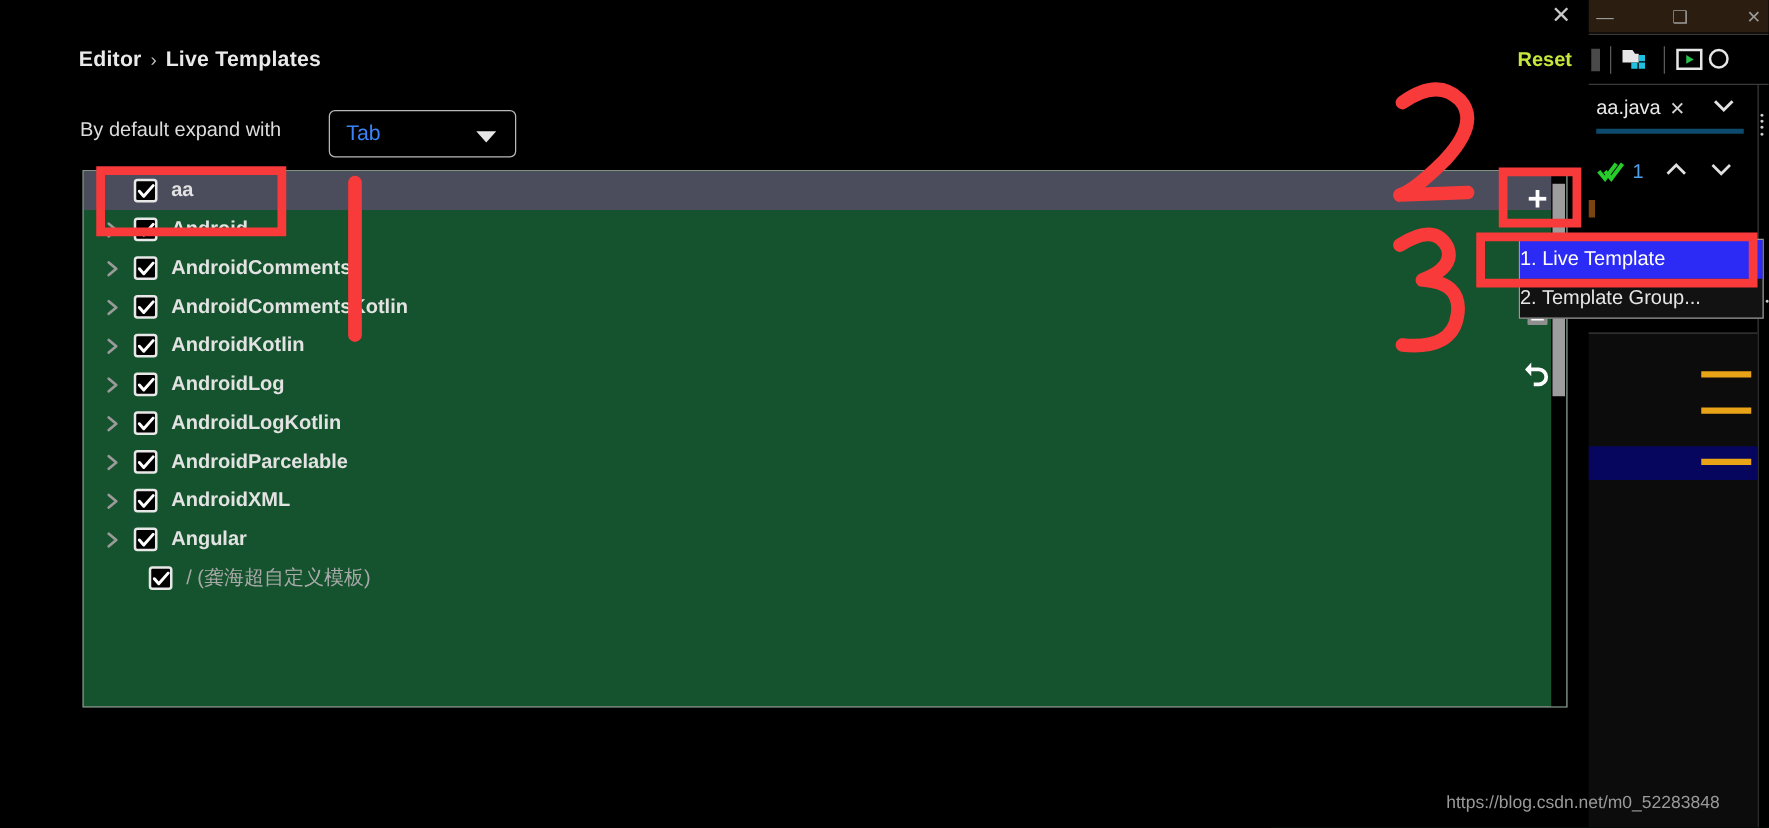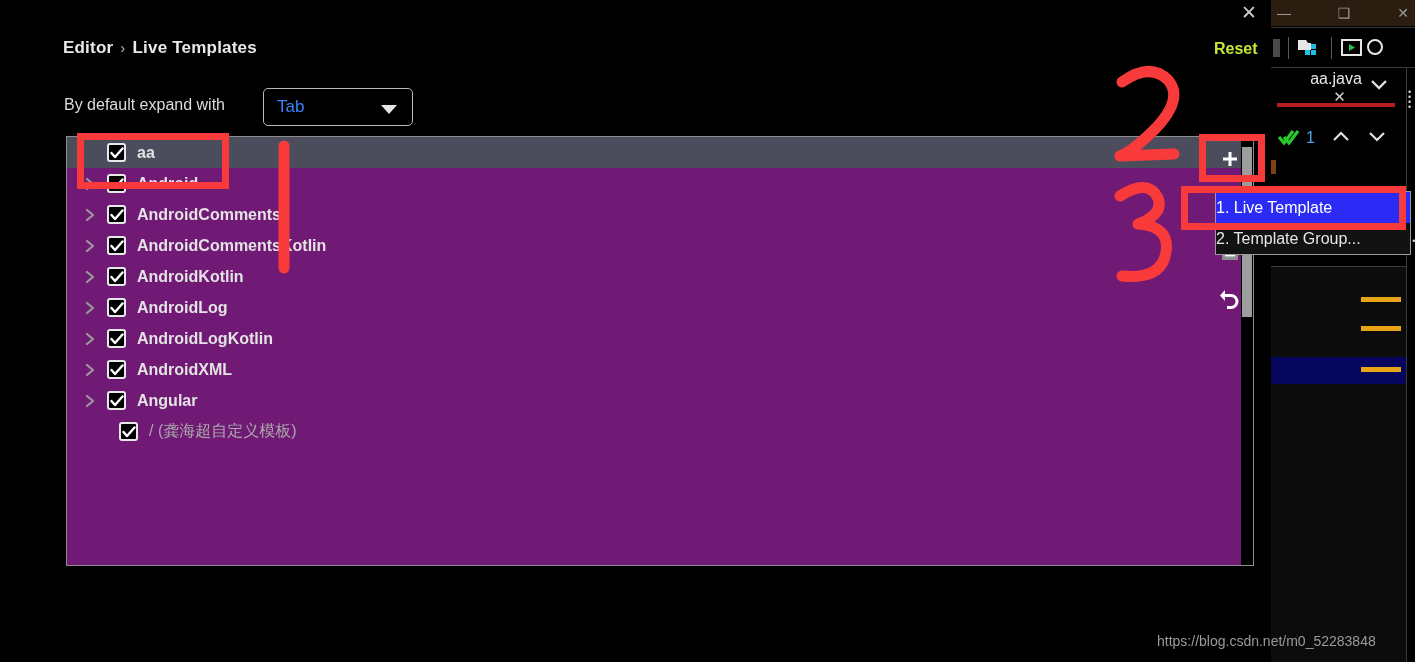--- a/index.html
+++ b/index.html
@@ -57,21 +57,21 @@
     border-left: 8px solid transparent;
     border-right: 8px solid transparent;
     border-top: 9px solid #e6e6e6;
   }
 
   
   .tree-panel {
     position: absolute; left: 66px; top: 136px;
     width: 1188px; height: 430px;
     border: 1px solid #8d8d8d;
-    background: #701a75;
+    background: #14532d;
     overflow: hidden;
   }
   .tree-list { position: absolute; left: 0; top: 0; width: 1186px; }
   .tree-row {
     position: relative;
     height: 31px;
     display: flex; align-items: center;
     padding-left: 12px;
   }
   .tree-row.selected { background: #4b4d5c; }
@@ -161,22 +161,21 @@
     display: flex; align-items: center;
     border-top: 1px solid #3a3a3a;
     border-bottom: 1px solid #3a3a3a;
   }
   .ide-toolbar .divider { width: 1px; height: 22px; background: #5a5a5a; margin: 0 8px; }
   .ide-toolbar .nub { width: 7px; height: 18px; background: #4a4a4a; margin-left: 2px; }
 
   .ide-tab {
     position: absolute; left: 6px; top: 70px; width: 118px; height: 37px;
     display: flex; align-items: center;
-    border-bottom: 4px solid #b91c1c;
-    flex-direction: column;
+    border-bottom: 4px solid #0c4a6e;
   }
   .ide-tab .name { font-size: 16px; color: #e8e8e8; white-space: nowrap; }
   .ide-tab .x { margin-left: 7px; color: #d2d2d2; font-size: 15px; }
   .ide-tab-chev { position: absolute; left: 97px; top: 78px; color: #e0e0e0; }
 
   .ide-status {
     position: absolute; left: 6px; top: 120px; width: 120px; height: 36px;
     display: flex; align-items: center;
   }
   .ide-status .num { color: #4f9fe8; font-size: 16px; margin-left: 5px; }
@@ -336,20 +335,33 @@
               <svg width="12" height="14" viewBox="0 0 12 14">
                 <path d="M3 2 L9 7 L3 12" fill="none" stroke="#9a9a9a" stroke-width="2.2" stroke-linecap="round" stroke-linejoin="round"></path>
               </svg>
             </span>
             <span class="cb">
               <svg width="14" height="12" viewBox="0 0 14 12">
                 <path d="M1.5 6 L5 10 L12.5 1.5" fill="none" stroke="#ffffff" stroke-width="2.4" stroke-linecap="round" stroke-linejoin="round"></path>
               </svg>
             </span>
             <span class="tree-label">AndroidLogKotlin</span>
+          </div>
+          <div class="tree-row">
+            <span class="chev">
+              <svg width="12" height="14" viewBox="0 0 12 14">
+                <path d="M3 2 L9 7 L3 12" fill="none" stroke="#9a9a9a" stroke-width="2.2" stroke-linecap="round" stroke-linejoin="round"></path>
+              </svg>
+            </span>
+            <span class="cb">
+              <svg width="14" height="12" viewBox="0 0 14 12">
+                <path d="M1.5 6 L5 10 L12.5 1.5" fill="none" stroke="#ffffff" stroke-width="2.4" stroke-linecap="round" stroke-linejoin="round"></path>
+              </svg>
+            </span>
+            <span class="tree-label">AndroidParcelable</span>
           </div>
           <div class="tree-row">
             <span class="chev">
               <svg width="12" height="14" viewBox="0 0 12 14">
                 <path d="M3 2 L9 7 L3 12" fill="none" stroke="#9a9a9a" stroke-width="2.2" stroke-linecap="round" stroke-linejoin="round"></path>
               </svg>
             </span>
             <span class="cb">
               <svg width="14" height="12" viewBox="0 0 14 12">
                 <path d="M1.5 6 L5 10 L12.5 1.5" fill="none" stroke="#ffffff" stroke-width="2.4" stroke-linecap="round" stroke-linejoin="round"></path>

